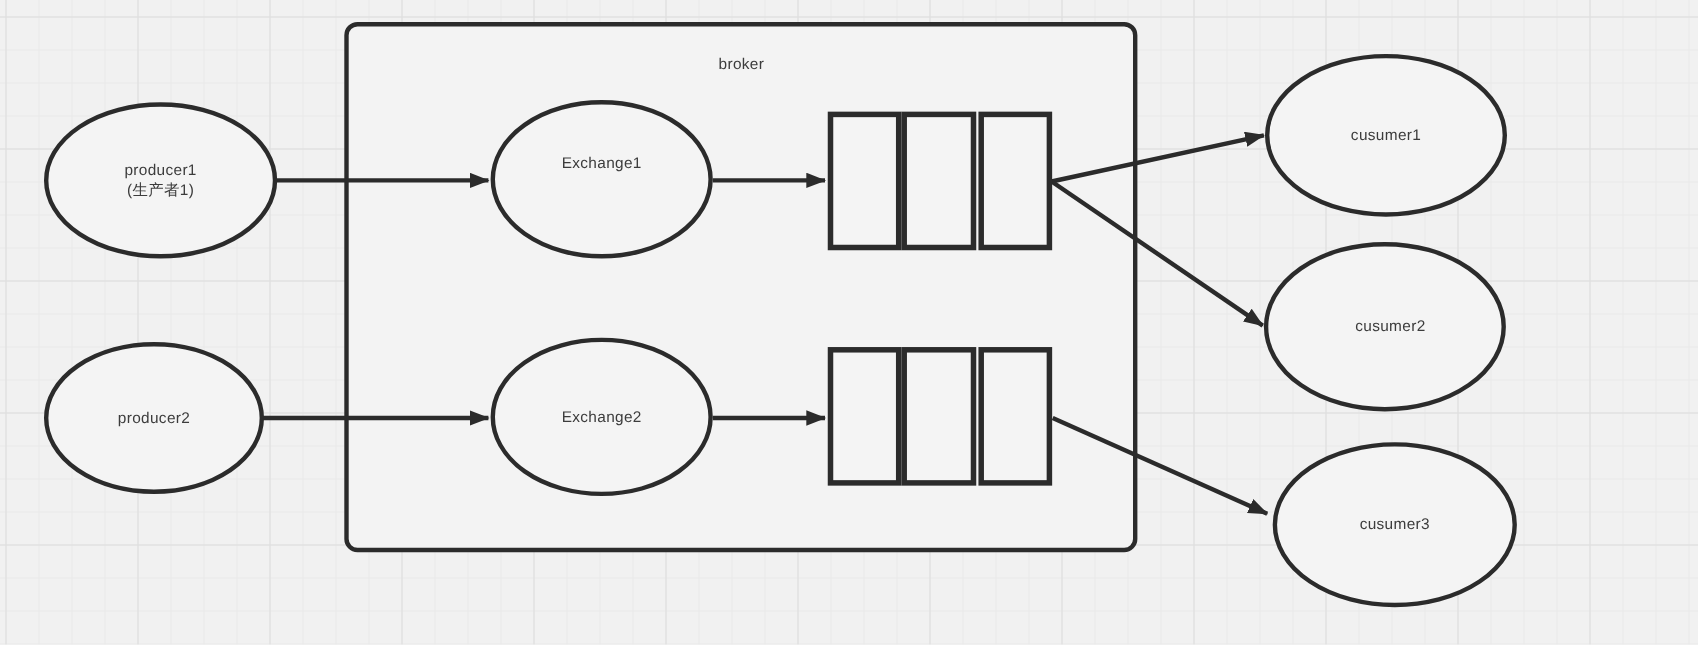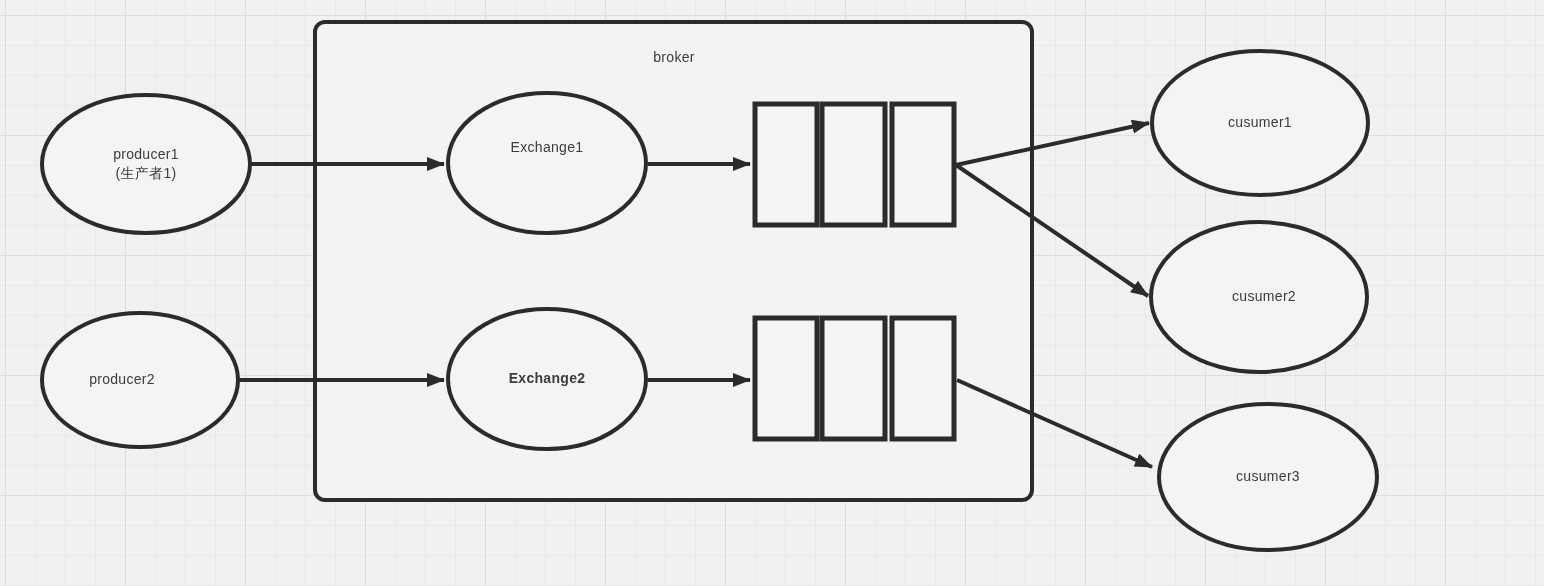--- a/index.html
+++ b/index.html
@@ -102,25 +102,25 @@
     <ellipse class="node-shape" cx="1268" cy="477" rx="109" ry="73"></ellipse>
   </svg>
 
   <div class="lbl" style="left:674px; top:58px;">broker</div>
 
   <div class="lbl" style="left:146px; top:164px;">
     <div>producer1</div>
     <div>(生产者1)</div>
   </div>
 
-  <div class="lbl" style="left:122px; top:380px;">producer2</div>
+  <div class="lbl" style="left:140px; top:380px;">producer2</div>
 
   <div class="lbl" style="left:547px; top:148px;">Exchange1</div>
 
-  <div class="lbl" style="left:547px; top:379px;font-weight:bold;">Exchange2</div>
+  <div class="lbl" style="left:547px; top:379px;">Exchange2</div>
 
   <div class="lbl" style="left:1260px; top:123px;">cusumer1</div>
 
   <div class="lbl" style="left:1264px; top:297px;">cusumer2</div>
 
   <div class="lbl" style="left:1268px; top:477px;text-align:center;">cusumer3</div>
 
 </div>
 
 </body></html>

